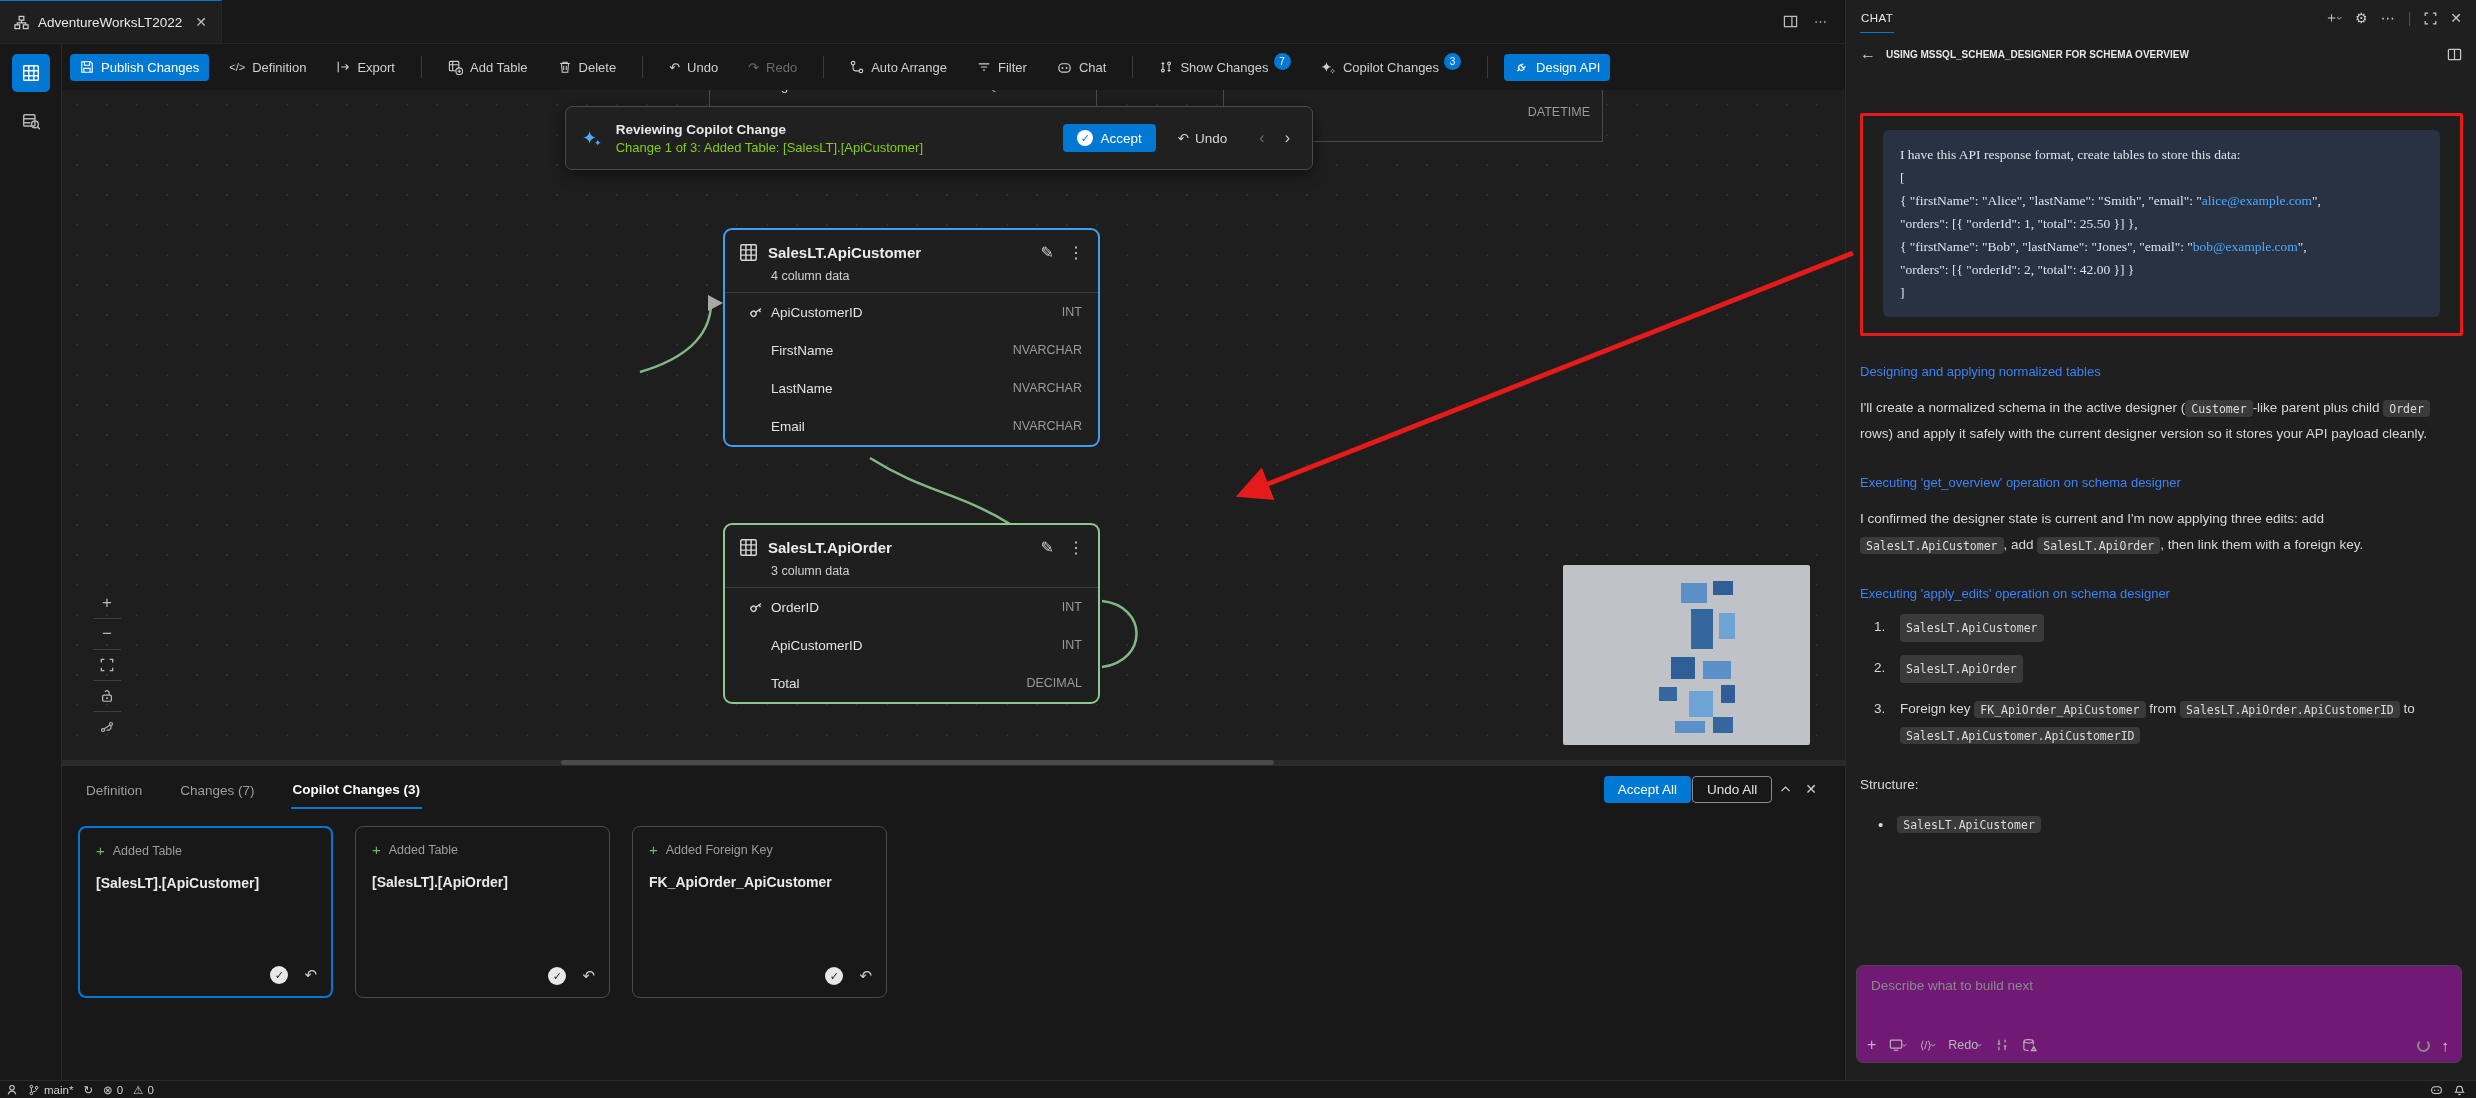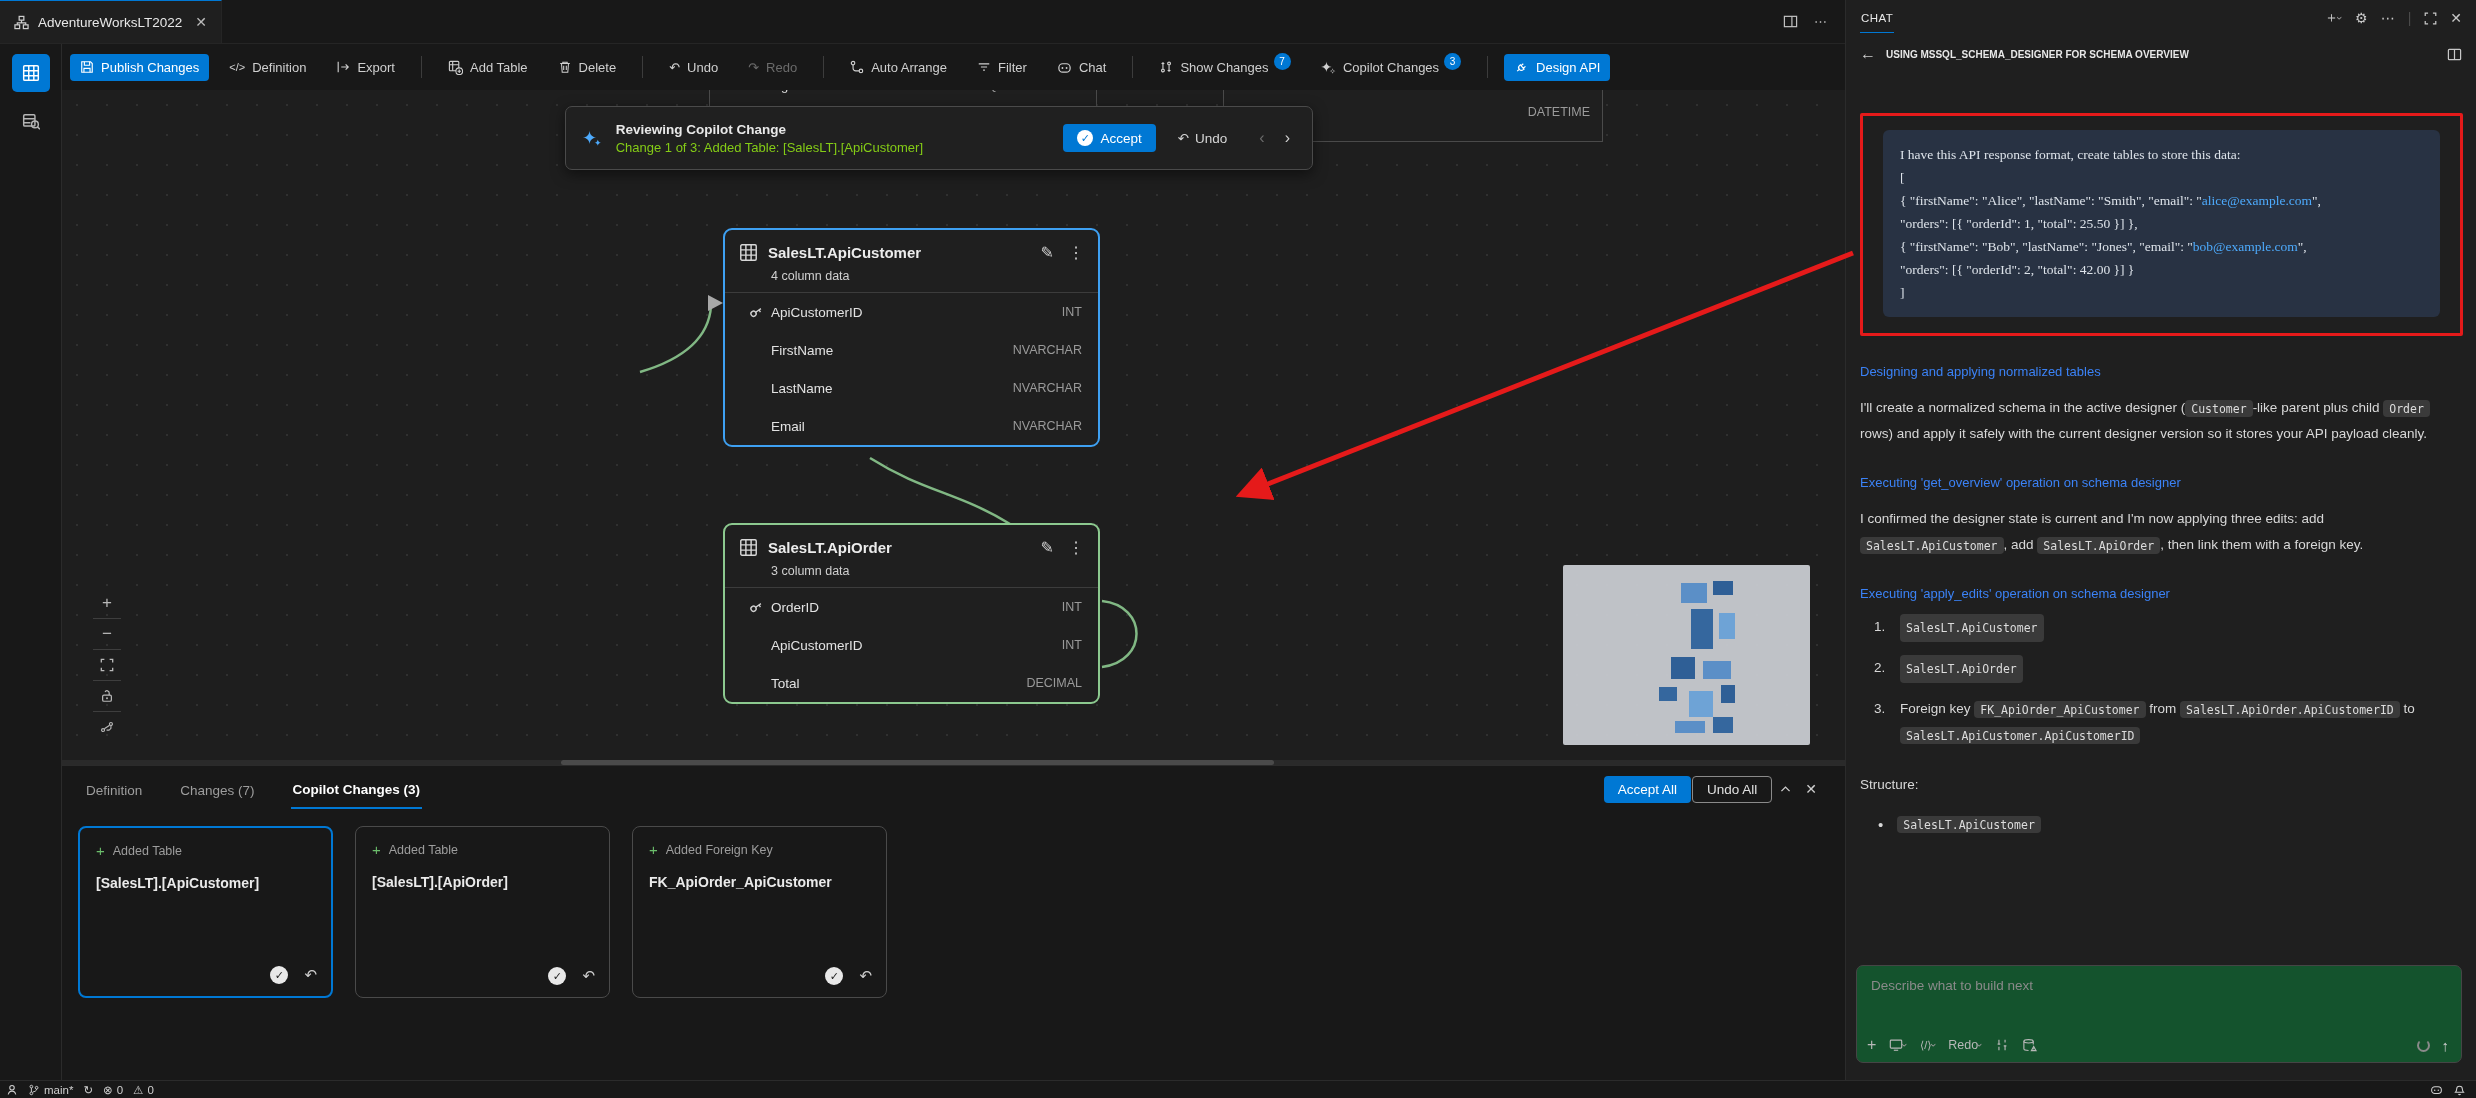--- a/index.html
+++ b/index.html
@@ -112,21 +112,21 @@
 
   .status-line{color:#3b82f6;font-size:13px;margin-top:28px;}
   .chat-p{color:#d8d8d8;font-size:13.5px;line-height:26px;margin-top:16px;}
   .chip{font-family:"DejaVu Sans Mono",monospace;font-size:11.5px;background:#3a3a3a;border-radius:4px;padding:1.5px 6px;color:#dcdcdc;white-space:nowrap;}
   .chat-list{margin-top:10px;}
   .chat-li{display:flex;gap:10px;margin-top:13px;color:#d8d8d8;font-size:13.5px;line-height:25px;padding-left:14px;}
   .chat-li .num{min-width:16px;}
   .chat-bullet{display:flex;gap:14px;margin-top:18px;padding-left:18px;align-items:center;color:#d8d8d8;}
   .chat-bullet .dot{font-size:15px;}
 
-  .chat-input{position:absolute;left:10px;top:965px;width:606px;height:98px;background:#14532d;border:1px solid #454545;border-radius:7px;padding:10px 12px 8px;}
+  .chat-input{position:absolute;left:10px;top:965px;width:606px;height:98px;background:#701a75;border:1px solid #454545;border-radius:7px;padding:10px 12px 8px;}
   .chat-input textarea{width:100%;height:40px;background:transparent;border:none;outline:none;resize:none;color:#ccc;font-family:"Liberation Sans",sans-serif;font-size:13.5px;}
   .chat-input textarea::placeholder{color:#8a8a8a;}
   .ci-row{position:absolute;left:10px;right:12px;bottom:8px;display:flex;align-items:center;gap:13px;color:#b8b8b8;}
   .ci-right{margin-left:auto;display:flex;align-items:center;gap:12px;}
   .spinner{width:13px;height:13px;border-radius:50%;border:2px solid #8a8a8a;border-top-color:transparent;}
   .chev{display:inline-block;transform:rotate(90deg);font-size:11px;color:#9a9a9a;}
 
   
   .statusbar{position:absolute;left:0;top:1080px;width:2476px;height:18px;background:#181818;border-top:1px solid #2b2b2b;display:flex;align-items:center;padding:0 6px;font-size:11.5px;color:#cfcfcf;gap:10px;}
   .sb-item{display:inline-flex;align-items:center;gap:4px;}

